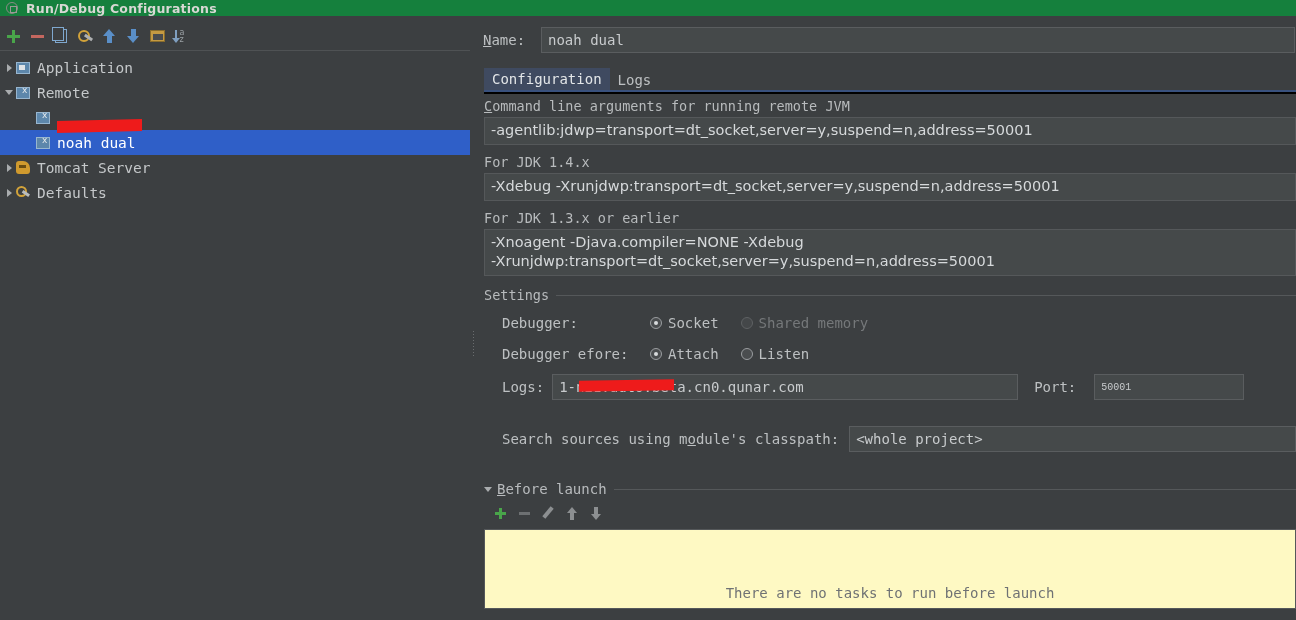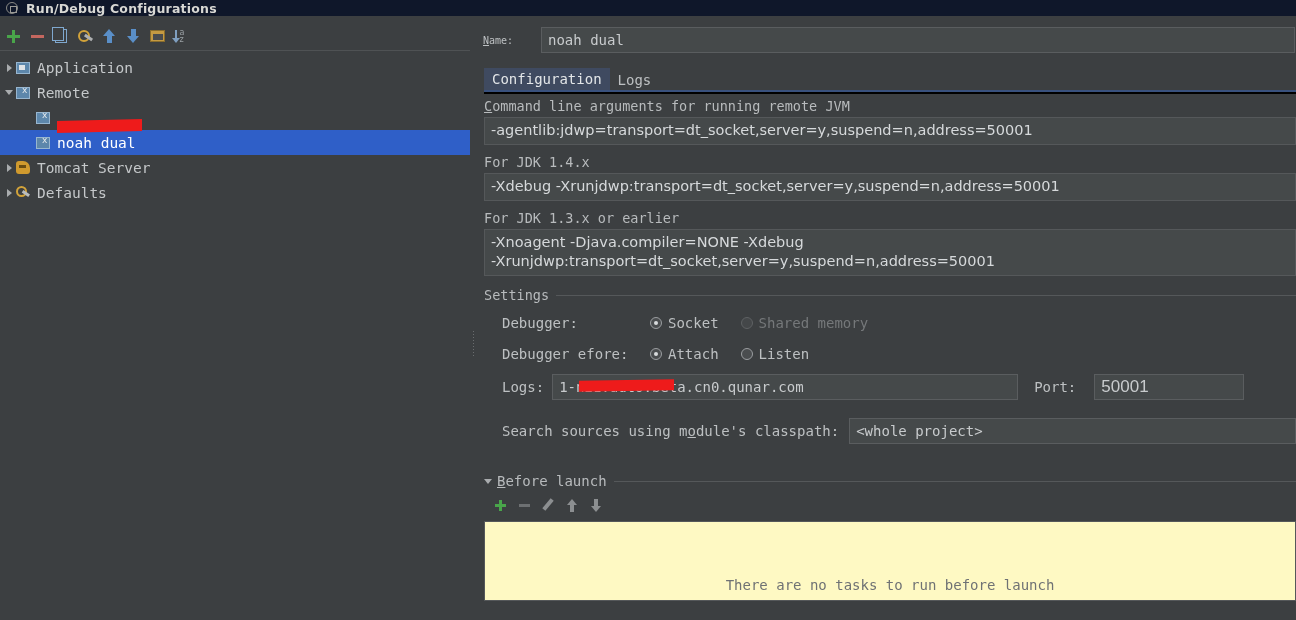--- a/index.html
+++ b/index.html
@@ -13,21 +13,21 @@
   .window {
     position: relative;
     width: 1296px; height: 620px;
     background: #3c3f41;
   }
 
   
   .titlebar {
     position: absolute; left: 0; top: 0;
     width: 1296px; height: 16px;
-    background: #0f172a;
+    background: #15803d;
     display: flex; align-items: center;
     padding-left: 6px;
     overflow: hidden;
   }
   .titlebar-icon {
     width: 12px; height: 12px;
     border: 1px solid #8a8a86;
     border-radius: 50%;
     position: relative;
     margin-right: 8px;
@@ -309,21 +309,21 @@
     width: 820px; height: 604px;
     background: #3c3f41;
   }
 
   .name-row {
     position: absolute; left: 7px; top: 10px;
     width: 812px; height: 28px;
     display: flex; align-items: center;
   }
   .name-label {
-    color: #bdc0c2; font-size: 10px; width: 58px;
+    color: #bdc0c2; font-size: 14px; width: 58px;
     font-family: "DejaVu Sans Mono", monospace;
   }
   .name-label u { text-decoration: underline; }
   .text-field {
     flex: 1; height: 26px;
     background: #45494a;
     border: 1px solid #5a5d5f;
     color: #c8cbcd;
     font-size: 14px;
     font-family: "DejaVu Sans Mono", monospace;
@@ -473,30 +473,30 @@
     left: 26px; top: 5px;
     width: 95px; height: 11px;
     background: #ee1b1b;
     transform: skewY(-1deg);
   }
   .port-field {
     width: 150px; height: 26px;
     background: #45494a;
     border: 1px solid #5a5d5f;
     color: #c8cbcd;
-    font-size: 17px;
-    font-family: Liberation Sans, sans-serif;
+    font-size: 10px;
+    font-family: Liberation Mono, monospace;
     display: flex; align-items: center;
     padding-left: 6px;
     margin-left: 10px;
   }
 
   .search-row {
     display: flex; align-items: center;
-    height: 28px; margin-top: 16px;
+    height: 28px; margin-top: 24px;
   }
   .search-label {
     color: #bdc0c2; font-size: 14px;
     font-family: "DejaVu Sans Mono", monospace;
     margin-right: 10px; white-space: nowrap;
   }
   .search-label u { text-decoration: underline; }
   .combo {
     flex: 1; height: 26px;
     background: #45494a;

